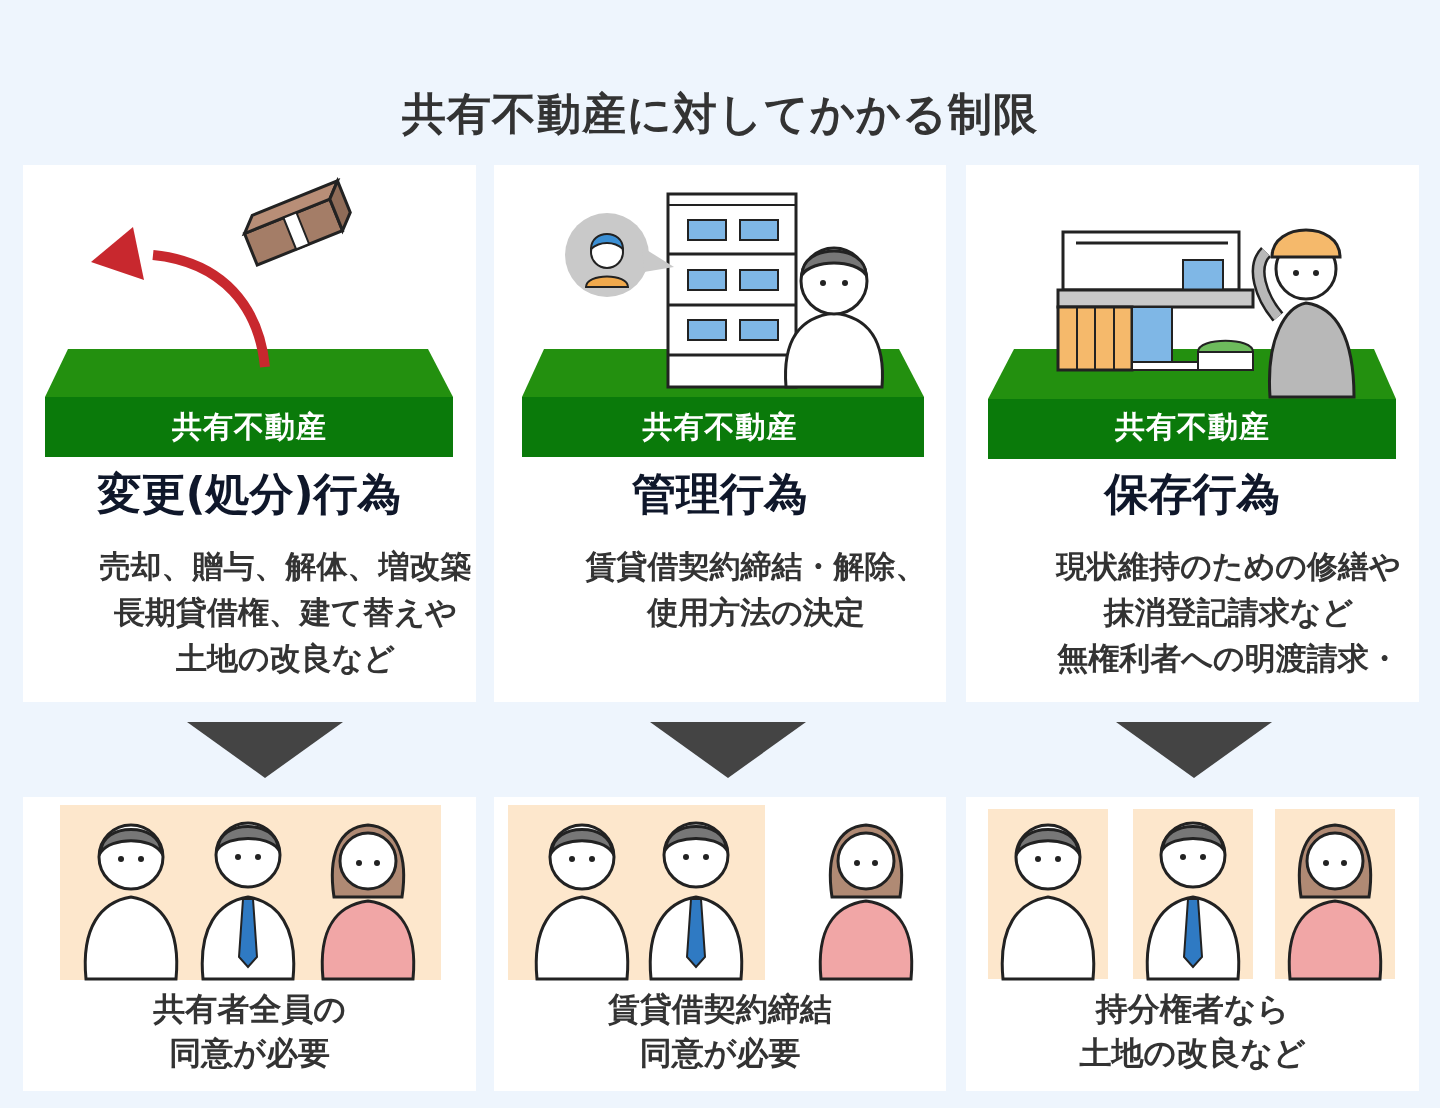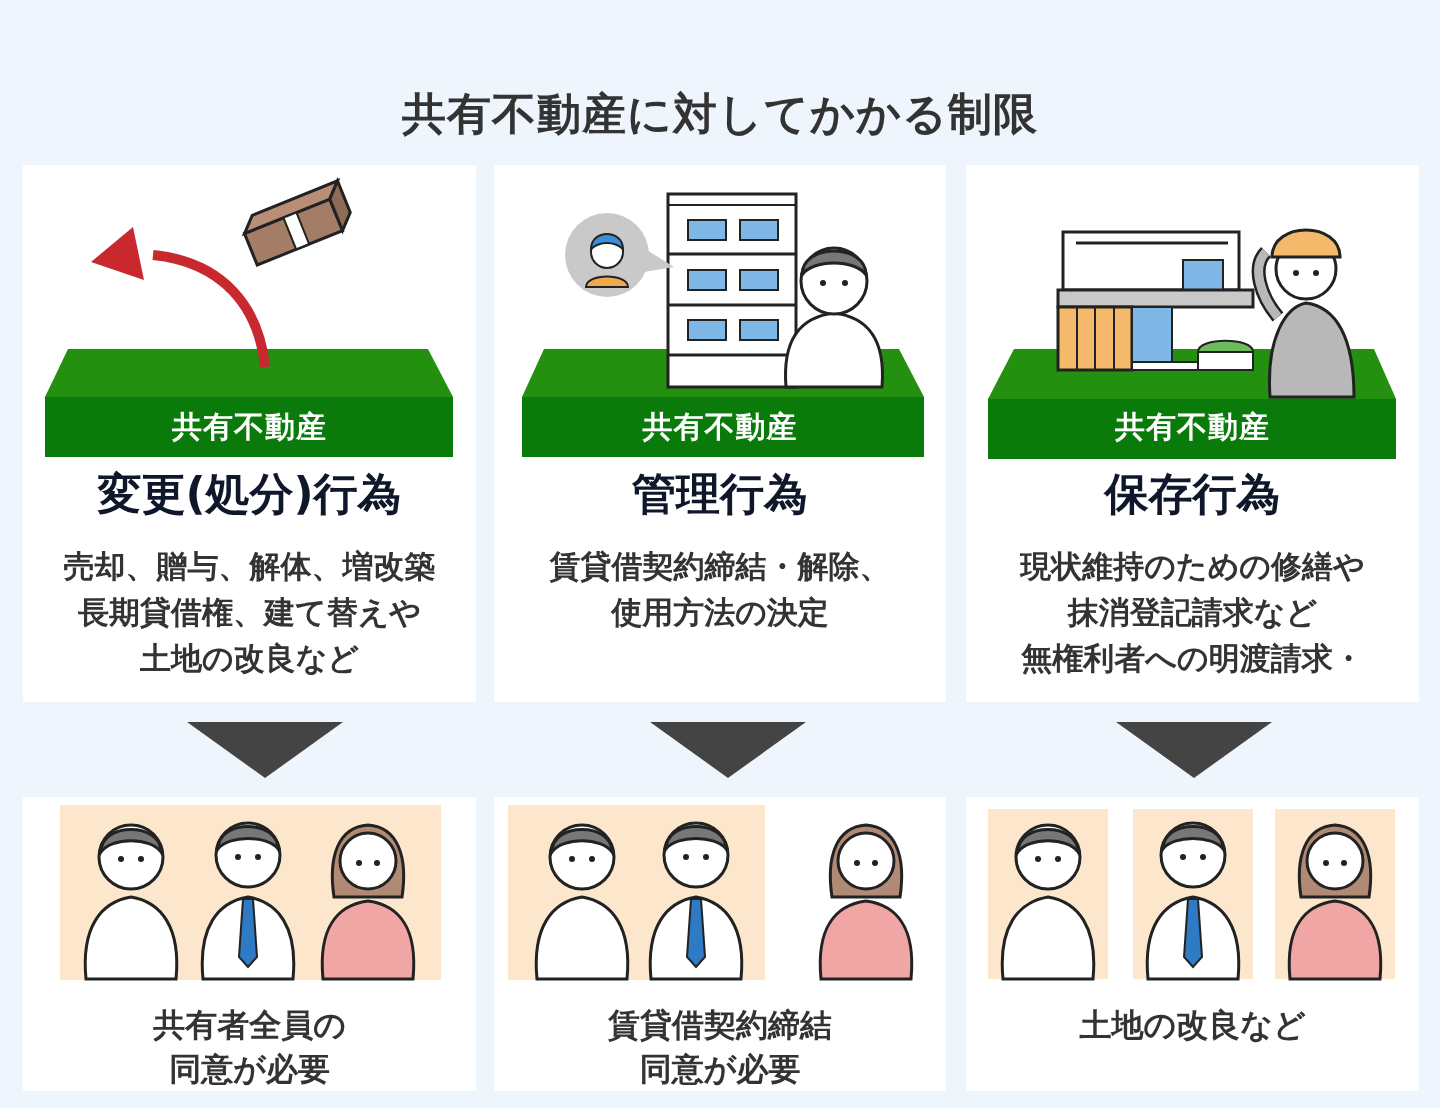--- a/index.html
+++ b/index.html
@@ -8,24 +8,24 @@
   .card{position:absolute;background:#fff;}
   .top-card{top:165px;height:537px;}
   .bottom-card{top:797px;height:294px;}
   .c1{left:23px;width:453px;}
   .c2{left:494px;width:452px;}
   .c3{left:966px;width:453px;}
   .illus{position:absolute;left:0;top:12px;width:100%;height:285px;}
   .illus svg{position:absolute;left:0;top:0;}
   .platform-label{position:absolute;left:0;width:100%;top:230px;text-align:center;color:#fff;font-size:30px;font-weight:bold;letter-spacing:1px;}
   .act-title{position:absolute;left:0;width:100%;top:300px;text-align:center;font-size:44px;font-weight:bold;color:#0f172a;}
-  .act-desc{position:absolute;left:0;width:100%;top:378px;text-align:center;font-size:31px;font-weight:bold;color:#333;line-height:46px;}
+  .act-desc{position:absolute;left:0;width:100%;top:378px;text-align:center;font-size:31px;font-weight:bold;color:#333;line-height:46px;padding-left:36px;}
   .arrow{position:absolute;top:722px;width:0;height:0;border-left:78px solid transparent;border-right:78px solid transparent;border-top:56px solid #444;}
   .people{position:absolute;left:0;top:0;width:100%;height:190px;}
-  .result{position:absolute;left:0;width:100%;top:206px;text-align:center;font-size:32px;font-weight:bold;color:#333;line-height:44px;}
+  .result{position:absolute;left:0;width:100%;top:190px;text-align:center;font-size:32px;font-weight:bold;color:#333;line-height:44px;}
 </style>
 </head>
 <body>
 
 <div class="title">共有不動産に対してかかる制限</div>
 
 <div class="card top-card c1">
   <div class="illus">
     <svg width="453" height="285" viewBox="0 0 453 285">
 
@@ -227,15 +227,16 @@
       <g transform="translate(369,0)">
         <path d="M-34,100 C-40,60 -30,30 0,28 C30,30 40,60 34,100 Z" fill="#b08a74" stroke="#222" stroke-width="3"></path>
         <path d="M-45,182 C-50,130 -30,108 0,104 C30,108 50,130 45,182 Z" fill="#f1a6a6" stroke="#222" stroke-width="3"></path>
         <circle cx="0" cy="64" r="28" fill="#fff" stroke="#222" stroke-width="3"></circle>
         <circle cx="-9" cy="66" r="3" fill="#222"></circle>
           <circle cx="9" cy="66" r="3" fill="#222"></circle>
       </g>
     </svg>
   </div>
   <div class="result">
+    <div>持分権者なら</div>
     <div>土地の改良など</div>
   </div>
 </div>
 
 </body></html>

